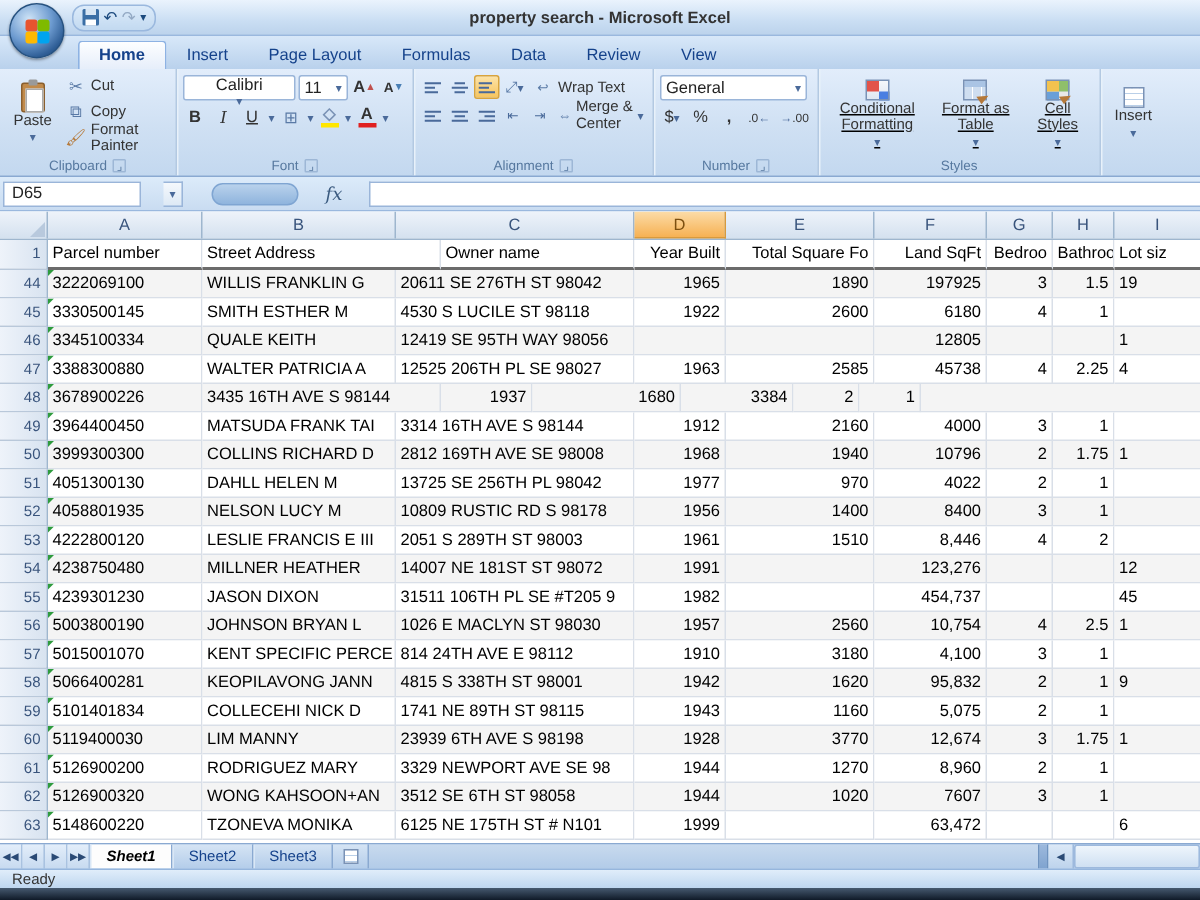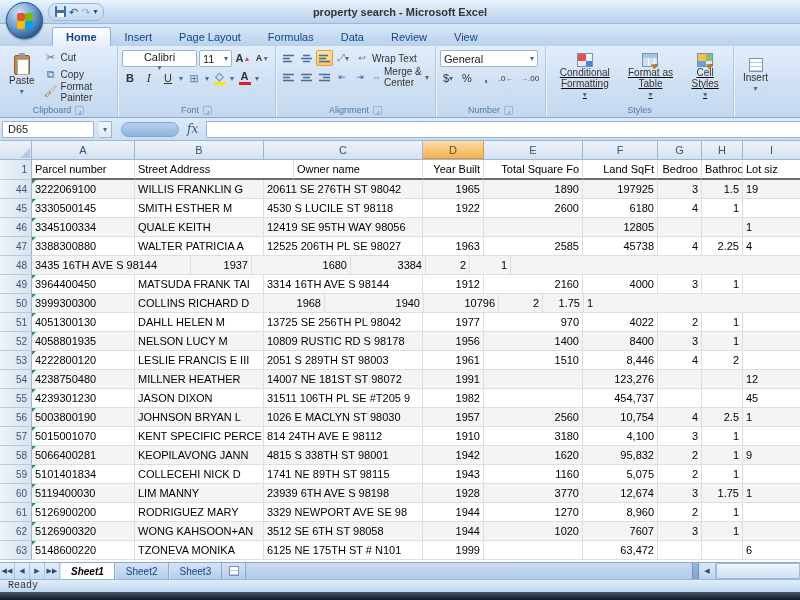--- a/index.html
+++ b/index.html
@@ -98,21 +98,21 @@
       linear-gradient(#8fbf6a,#8fbf6a) 8px 0/8px 7px no-repeat,
       linear-gradient(#6a9fd8,#6a9fd8) 0 7px/8px 7px no-repeat,
       linear-gradient(#e8e8e8,#e8e8e8) 8px 7px/8px 7px no-repeat; }
   .brush { position:absolute; right:-2px; bottom:-2px; width:0; height:0; border-left:7px solid #b5793a; border-top:4px solid transparent; border-bottom:2px solid transparent; transform:rotate(-35deg); }
   .insert-icon { width:14px; height:14px; background:
       linear-gradient(#cfdef0,#cfdef0); border:1px solid #7a92b5;
       background-image:repeating-linear-gradient(#fff 0 3px,#b9cfe8 3px 4px), repeating-linear-gradient(90deg,#fff 0 4px,#b9cfe8 4px 5px); }
 
   
   .formulabar {
-    height:23px; flex:0 0 23px; display:flex; align-items:center; gap:5px;
+    height:23px; flex:0 0 23px; display:flex; align-items:center; gap:15px;
     background:linear-gradient(#dcebfa,#c9dcf1); border-bottom:1px solid #9ab8de; padding:2px 0 2px 2px;
   }
   .namebox { width:92px; height:17px; background:#fff; border:1px solid #9ab5d9; font-size:11px; color:#222; padding:1px 5px; display:flex; align-items:center; }
   .nb-dd { width:13px; height:17px; display:flex; align-items:center; justify-content:center; font-size:8px; color:#4a6a9a; border:1px solid #9ab5d9; border-left:none; background:linear-gradient(#f4f8fc,#dde9f5); }
   .fx-capsule { width:58px; height:15px; border-radius:8px; margin-left:4px;
     background:linear-gradient(#b9d2ec,#8fb4dd); border:1px solid #7fa5d2; }
   .fx { font-style:italic; font-size:12px; color:#3a5a7f; font-family:"DejaVu Serif", serif; margin:0 3px; }
   .formula-input { flex:1; height:17px; background:#fff; border:1px solid #9ab5d9; border-right:none; }
 
   
@@ -160,21 +160,21 @@
   .instab { width:24px; display:flex; align-items:center; justify-content:center; background:linear-gradient(#d5e4f4,#b4cdea); border-right:1px solid #8aa9d1; }
   .instab .insert-icon { width:10px; height:10px; }
   .tabfill { flex:1; background:linear-gradient(#c8daee,#b2cbe8); }
   .tsplit { width:7px; background:linear-gradient(#9db9dd,#7fa3cf); border-left:1px solid #6f93bf; border-right:1px solid #6f93bf; cursor:col-resize; }
   .scrollLbtn { width:17px; display:flex; align-items:center; justify-content:center; font-size:7px; color:#2a4a75;
     background:linear-gradient(#dce9f7,#bdd3ec); border-right:1px solid #9db9dd; cursor:default; }
   .scrollthumb { width:84px; background:linear-gradient(#eef5fc,#cfe0f2); border:1px solid #9db9dd; border-radius:2px; }
 
   
   .statusbar { height:13px; flex:0 0 13px; background:linear-gradient(#e0edfa,#bed6ef);
-    border-top:1px solid #96b6dd; font-size:10px; color:#333; display:flex; padding-left:8px;font-family:Liberation Mono, monospace; }
+    border-top:1px solid #96b6dd; font-size:10px; color:#333; display:flex; align-items:center; padding-left:8px; }
   .bottomstrip { height:8px; flex:0 0 8px; background:linear-gradient(#46596f,#101a28); }
 </style>
 </head>
 <body>
 
 <div class="window">
 
   <div class="titlebar">
     <div class="orb">
       <div class="orb-logo">
@@ -499,20 +499,21 @@
           <div class="cell w-c a-l"><span>12525 206TH PL SE 98027</span></div>
           <div class="cell w-d a-r"><span>1963</span></div>
           <div class="cell w-e a-r"><span>2585</span></div>
           <div class="cell w-f a-r"><span>45738</span></div>
           <div class="cell w-g a-r"><span>4</span></div>
           <div class="cell w-h a-r"><span>2.25</span></div>
           <div class="cell w-i a-l"><span>4</span></div>
         </div>
         <div class="grid-row band">
           <div class="row-head">48</div>
+          <div class="cell w-a a-l"><span class="tri"></span><span>3678900226</span></div>
           <div class="cell w-c a-l"><span>3435 16TH AVE S 98144</span></div>
           <div class="cell w-d a-r"><span>1937</span></div>
           <div class="cell w-e a-r"><span>1680</span></div>
           <div class="cell w-f a-r"><span>3384</span></div>
           <div class="cell w-g a-r"><span>2</span></div>
           <div class="cell w-h a-r"><span>1</span></div>
           <div class="cell w-i a-l"><span></span></div>
         </div>
         <div class="grid-row">
           <div class="row-head">49</div>
@@ -523,20 +524,21 @@
           <div class="cell w-e a-r"><span>2160</span></div>
           <div class="cell w-f a-r"><span>4000</span></div>
           <div class="cell w-g a-r"><span>3</span></div>
           <div class="cell w-h a-r"><span>1</span></div>
           <div class="cell w-i a-l"><span></span></div>
         </div>
         <div class="grid-row band">
           <div class="row-head">50</div>
           <div class="cell w-a a-l"><span class="tri"></span><span>3999300300</span></div>
           <div class="cell w-b a-l"><span>COLLINS RICHARD D</span></div>
+          <div class="cell w-c a-l"><span>2812 169TH AVE SE 98008</span></div>
           <div class="cell w-d a-r"><span>1968</span></div>
           <div class="cell w-e a-r"><span>1940</span></div>
           <div class="cell w-f a-r"><span>10796</span></div>
           <div class="cell w-g a-r"><span>2</span></div>
           <div class="cell w-h a-r"><span>1.75</span></div>
           <div class="cell w-i a-l"><span>1</span></div>
         </div>
         <div class="grid-row">
           <div class="row-head">51</div>
           <div class="cell w-a a-l"><span class="tri"></span><span>4051300130</span></div>

